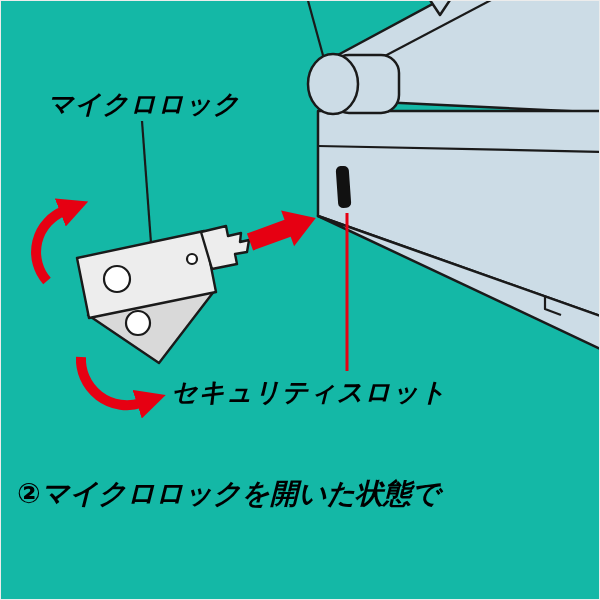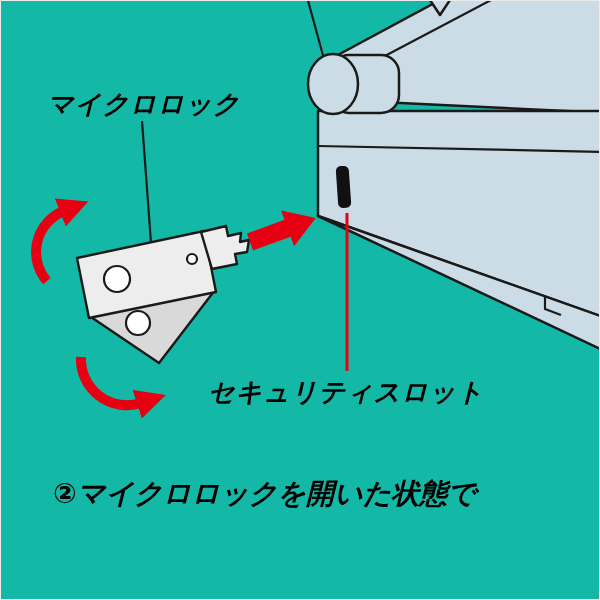--- a/index.html
+++ b/index.html
@@ -16,25 +16,25 @@
   .lock-shape{fill:var(--lock-fill,#ededed);stroke:var(--outline,#1a1a1a);stroke-width:2.4;stroke-linejoin:round;}
   .lock-flap{fill:var(--lock-flap-fill,#d9d9d9);stroke:var(--outline,#1a1a1a);stroke-width:2.4;stroke-linejoin:round;}
   .lock-hole{fill:#ffffff;stroke:var(--outline,#1a1a1a);stroke-width:2.2;}
   .slot{fill:var(--slot-color,#111111);}
   .red-fill{fill:var(--accent-red,#e60012);}
   .red-arc{stroke:var(--accent-red,#e60012);stroke-width:10;fill:none;}
   .red-thin{stroke:var(--accent-red,#e60012);stroke-width:3;fill:none;}
 
   .label{position:absolute;color:#000;font-weight:bold;white-space:nowrap;}
   .label-microlock{left:46px;top:86px;font-size:26px;letter-spacing:1px;}
-  .label-slot{left:170px;top:374px;width:350px;text-align:center;font-size:26px;letter-spacing:1px;}
+  .label-slot{left:170px;top:374px;width:350px;text-align:left;font-size:26px;letter-spacing:1px;}
 
   .caption{position:absolute;left:16px;top:472px;width:572px;color:#000;
     font-size:28px;font-weight:bold;line-height:41px;}
-  .caption-line{white-space:nowrap;margin-left:36px;}
+  .caption-line{white-space:nowrap;}
   .caption-indent{padding-left:29px;}
 </style>
 </head>
 <body>
 
 <div class="canvas">
 
   <svg width="600" height="600" viewBox="0 0 600 600">
     <defs>
       <marker id="arrowhead" markerWidth="3.4" markerHeight="3.4" refX="0.4" refY="1.5" orient="auto" markerUnits="strokeWidth">

